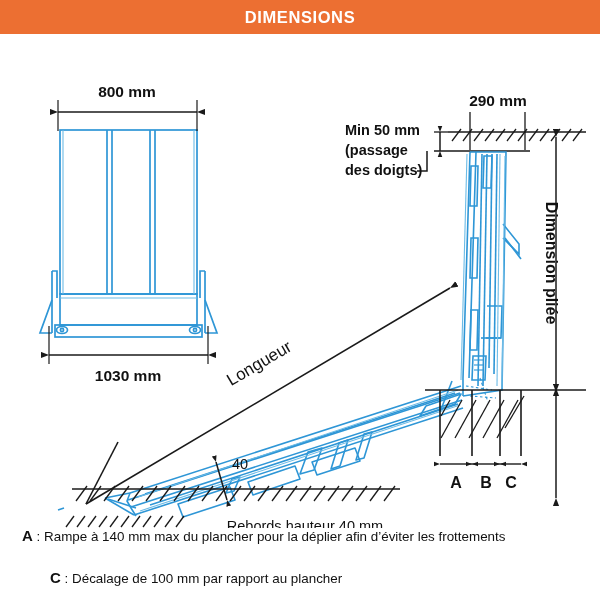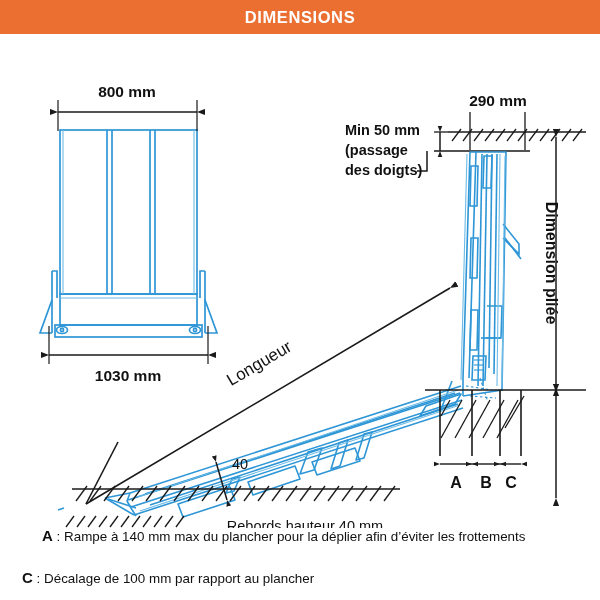--- a/index.html
+++ b/index.html
@@ -34,23 +34,23 @@
   .legend{
     position:absolute;left:0;top:524px;width:600px;height:76px;
   }
   .legend-row{
     position:absolute;left:22px;
     font-size:13.4px;color:#111111;
     white-space:nowrap;
     font-family:"Liberation Sans", sans-serif;
   }
   .legend-row .key{font-weight:bold;font-size:15px;}
-  .legend-row.r0{top:3px;margin-left:20px;}
+  .legend-row.r0{top:3px;}
   .legend-row.r1{top:24px;}
-  .legend-row.r2{top:45px;}
+  .legend-row.r2{top:45px;margin-left:28px;}
 </style>
 </head>
 <body>
 
 <div id="page">
 
   <div class="header-bar">
     <span class="header-title">DIMENSIONS</span>
   </div>
 

